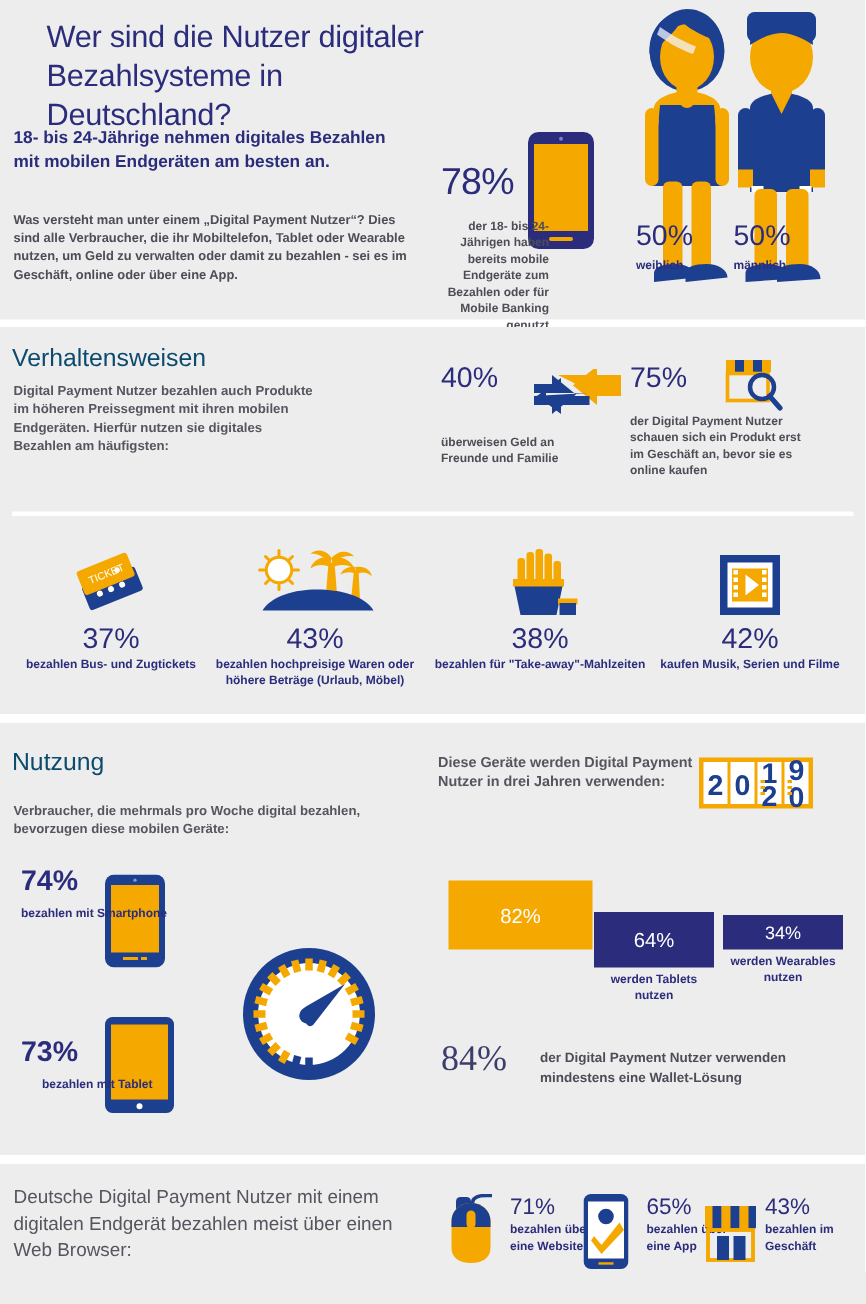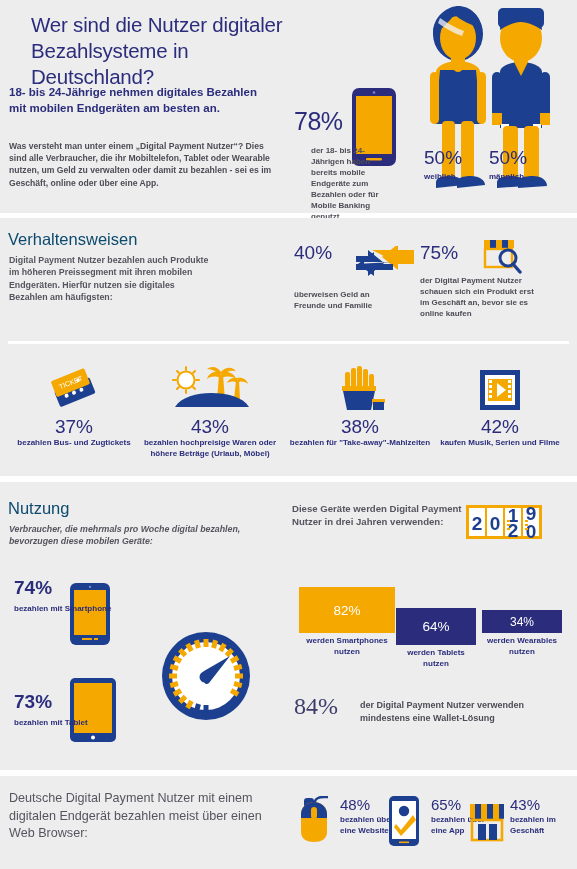--- a/index.html
+++ b/index.html
@@ -52,21 +52,21 @@
 
   .pos { position: absolute; }
 
   
   #hero-title { left: 8px; top: 12px; width: 275px; margin-left: 23px; }
   #hero-lede  { left: 9px; top: 84px; width: 268px; }
   #hero-def   { left: 9px; top: 140px; width: 270px; }
 
   #phone78 { left: 352px; top: 88px; }
   #pct78   { left: 294px; top: 108px; }
-  #note78  { left: 311px; top: 145px; width: 72px; }
+  #note78  { left: 294px; top: 145px; width: 72px; text-align: right; }
 
   #people { left: 420px; top: 6px; }
   #pct-f  { left: 424px; top: 148px; }
   #lbl-f  { left: 424px; top: 172px; }
   #pct-m  { left: 489px; top: 148px; }
   #lbl-m  { left: 489px; top: 172px; }
 
   
   #behav-title { left: 8px; top: 228px; }
   #behav-sub   { left: 9px; top: 254px; width: 205px; }
@@ -82,28 +82,28 @@
   .stat4 .ico { height: 46px; display: flex; align-items: flex-end; justify-content: center; }
   .stat4 .pv  { text-align: center; margin-top: 5px; }
   .stat4 .cp  { margin-top: 1px; }
   #s4-1 { left: 2px; }
   #s4-2 { left: 138px; }
   #s4-3 { left: 288px; }
   #s4-4 { left: 428px; }
 
   
   #use-title { left: 8px; top: 497px; }
-  #use-sub   { left: 9px; top: 523px; width: 240px; font-style: italic; }
+  #use-sub   { left: 9px; top: 534px; width: 240px; }
 
   #ph74  { left: 70px; top: 583px; }
   #pct74 { left: 14px; top: 578px; }
   #cap74 { left: 14px; top: 604px; }
   #tb73  { left: 70px; top: 678px; }
   #pct73 { left: 14px; top: 692px; }
-  #cap73 { left: 14px; top: 718px; }
+  #cap73 { left: 28px; top: 718px; }
   #gauge { left: 160px; top: 630px; }
 
   #fc-title { left: 292px; top: 502px; width: 170px; }
   #cal      { left: 466px; top: 503px; }
 
   .bar-col { position: absolute; width: 96px; }
   .bar {
     display: flex; align-items: center; justify-content: center;
     color: #ffffff; font-size: 13.5px; font-weight: 400;
   }
@@ -407,21 +407,20 @@
         <rect x="41" y="25" width="3" height="2"></rect>
         <rect x="59" y="17" width="3" height="2"></rect>
           <rect x="59" y="21" width="3" height="2"></rect>
         <rect x="59" y="25" width="3" height="2"></rect>
       </g>
     </svg>
   </div>
 
   <div class="bar-col" id="b1" style="top:587px">
     <div class="bar" style="height:46px;background:#f5a800">82%</div>
-    <div class="bar-cap cap">werden Smartphones nutzen</div>
   </div>
   <div class="bar-col" id="b2" style="top:596px;width:80px">
     <div class="bar" style="height:37px;background:#2b2d7c">64%</div>
     <div class="bar-cap cap">werden Tablets nutzen</div>
   </div>
   <div class="bar-col" id="b3" style="top:610px;width:80px">
     <div class="bar" style="height:23px;background:#2b2d7c;font-size:12px">34%</div>
     <div class="bar-cap cap">werden Wearables nutzen</div>
   </div>
 
@@ -438,21 +437,21 @@
     <span>
       <svg width="34" height="48" viewBox="0 0 34 48">
         <path d="M17 6 C17 2 22 1 26 1 L30 1" stroke="#1d3f8f" stroke-width="2.4" fill="none"></path>
         <rect x="6" y="2" width="10" height="10" rx="3" fill="#1d3f8f"></rect>
         <path d="M3 18 C3 11 9 6 16 6 C23 6 29 11 29 18 L29 36 C29 43 23 46 16 46 C9 46 3 43 3 36 Z" fill="#f5a800"></path>
         <path d="M3 18 C3 11 9 6 16 6 C23 6 29 11 29 18 L29 22 L3 22 Z" fill="#1d3f8f"></path>
         <rect x="13" y="11" width="6" height="12" rx="3" fill="#f5a800"></rect>
       </svg>
     </span>
     <span class="t">
-      <span class="bot-pct" style="display:block">48%</span>
+      <span class="bot-pct" style="display:block">71%</span>
       <span class="bot-cap" style="display:block;width:70px">bezahlen über eine Website</span>
     </span>
   </div>
 
   <div class="bot-item" id="bi2">
     <span>
       <svg width="30" height="50" viewBox="0 0 30 50">
         <rect x="0" y="0" width="30" height="50" rx="5" fill="#1d3f8f"></rect>
         <rect x="3" y="5" width="24" height="38" fill="#ffffff"></rect>
         <circle cx="15" cy="15" r="5.2" fill="#1d3f8f"></circle>

